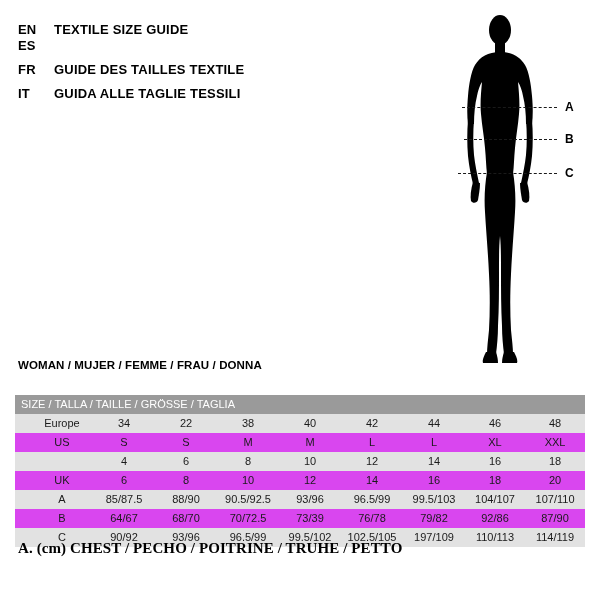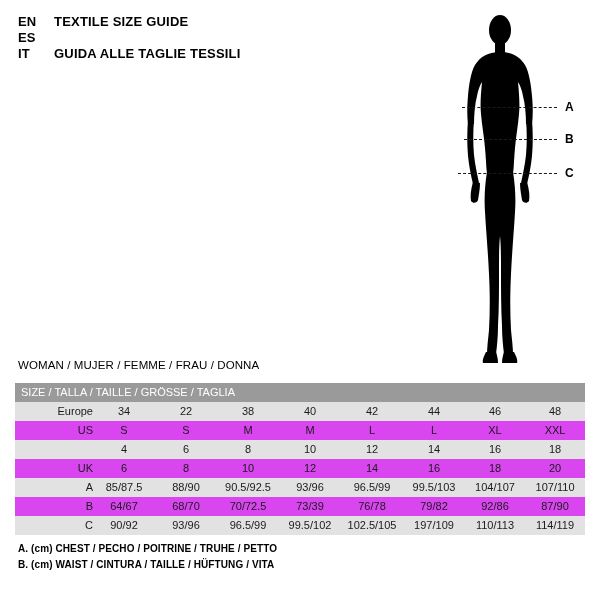--- a/index.html
+++ b/index.html
@@ -38,20 +38,21 @@
     flex: 0 0 36px;
     font-size: 13px;
     font-weight: bold;
     letter-spacing: 0.2px;
   }
   .title-text {
     font-size: 13px;
     font-weight: bold;
     letter-spacing: 0.2px;
     white-space: nowrap;
+    margin-top: 8px;
   }
 
   
   .figure-wrap {
     position: absolute;
     left: 420px;
     top: 8px;
     width: 170px;
     height: 360px;
   }
@@ -73,46 +74,46 @@
     font-weight: bold;
     color: #000;
   }
 
   
   .woman-heading {
     position: absolute;
     left: 18px;
     top: 359px;
     font-size: 11.5px;
-    font-weight: normal;
+    font-weight: bold;
     letter-spacing: 0.1px;
   }
 
   
   .size-table {
     position: absolute;
     left: 15px;
-    top: 383px;
+    top: 395px;
     width: 570px;
     border-collapse: collapse;
     table-layout: fixed;
     font-size: 11px;
   }
   .size-table td, .size-table th {
     padding: 0;
     height: 19px;
     line-height: 19px;
     text-align: center;
     font-weight: normal;
     color: #1a1a1a;
     overflow: hidden;
     white-space: nowrap;
   }
   .size-table .rowhead {
-    text-align: right;
+    text-align: center;
     padding-left: 16px;
     margin-top: 8px;
   }
   .row-header td {
     background: #9a9a9a;
     color: #ffffff;
     font-weight: normal;
     text-align: left;
     padding-left: 6px;
     font-size: 11px;
@@ -122,38 +123,43 @@
   .row-plain td { background: #d946ef; }
 
   
   .footnotes {
     position: absolute;
     left: 18px;
     top: 541px;
     width: 560px;
   }
   .footnote {
-    font-size: 10px;
+    font-size: 15px;
     font-weight: bold;
     line-height: 15.5px;
     letter-spacing: 0.1px;
+    font-family: Liberation Serif, serif;
   }
 </style>
 </head>
 <body>
 
 <div class="page">
 
   <div class="titles">
     <div class="title-row">
       <span class="title-lang">EN</span>
       <span class="title-text">TEXTILE SIZE GUIDE</span>
     </div>
     <div class="title-row">
       <span class="title-lang">ES</span>
+    </div>
+    <div class="title-row">
+      <span class="title-lang">FR</span>
+      <span class="title-text">GUIDE DES TAILLES TEXTILE</span>
     </div>
     <div class="title-row">
       <span class="title-lang">IT</span>
       <span class="title-text">GUIDA ALLE TAGLIE TESSILI</span>
     </div>
   </div>
 
   <div class="figure-wrap">
     <svg class="figure-svg" viewBox="0 0 120 360" preserveAspectRatio="xMidYMin meet">
       <g fill="#000000">
@@ -326,16 +332,15 @@
         <td>102.5/105</td>
         <td>197/109</td>
         <td>110/113</td>
         <td>114/119</td>
       </tr>
     </tbody>
   </table>
 
   <div class="footnotes">
     <div class="footnote">A. (cm) CHEST / PECHO / POITRINE / TRUHE / PETTO</div>
-    <div class="footnote">B. (cm) WAIST / CINTURA / TAILLE / HÜFTUNG / VITA</div>
   </div>
 
 </div>
 
 </body></html>

